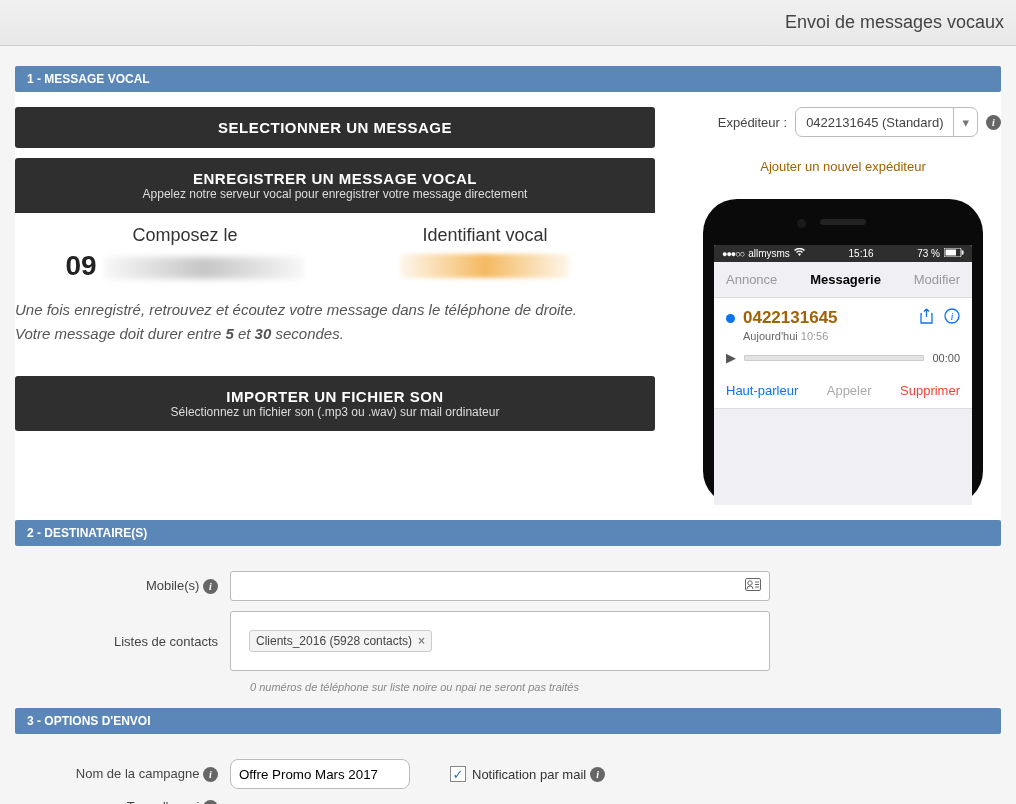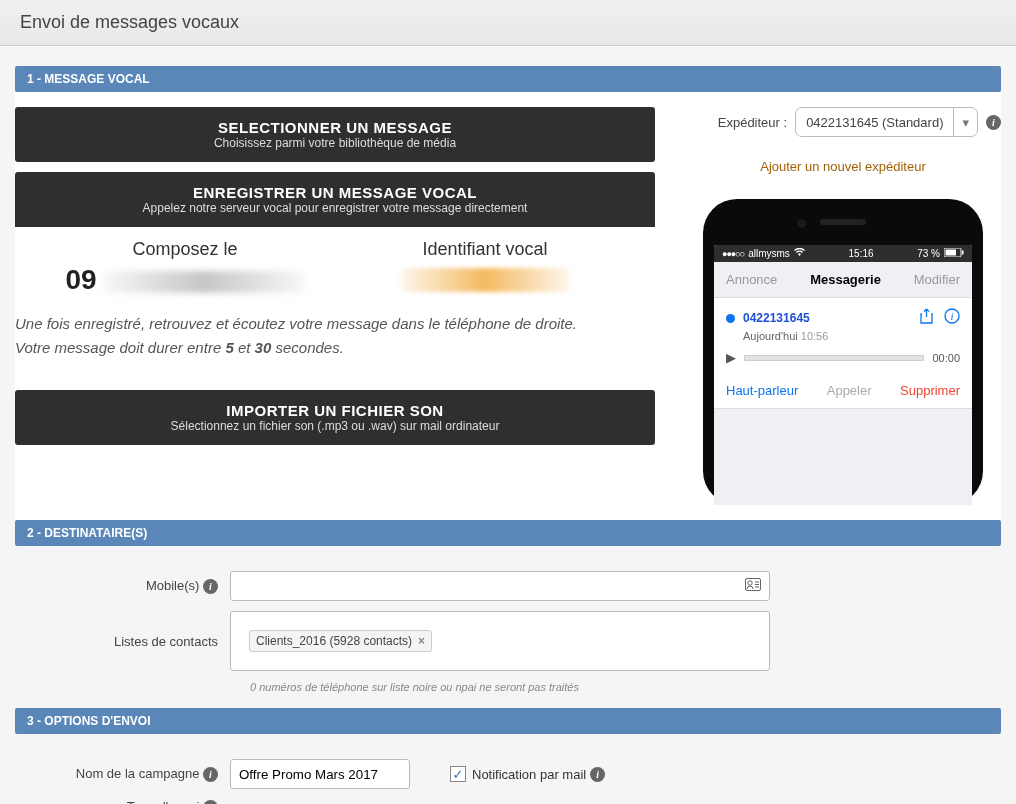--- a/index.html
+++ b/index.html
@@ -5,21 +5,22 @@
   * { box-sizing: border-box; margin: 0; padding: 0; }
   body {
     font-family: Arial, Helvetica, sans-serif;
     font-size: 13px;
     background: #f5f5f5;
     color: #333;
   }
   .topbar {
     background: linear-gradient(#f0f0f0, #e8e8e8);
     border-bottom: 1px solid #ccc;
-    padding: 12px 20px;
+    padding: 12px 12px;
+    text-align: right;
   }
   .topbar h1 {
     font-size: 18px;
     font-weight: normal;
     color: #444;
   }
   .content {
     padding: 20px 15px;
   }
   .section-header {
@@ -200,21 +201,21 @@
   .p-item {
     background: #fff;
     padding: 10px 12px 8px 12px;
   }
   .p-item .row1 {
     display: flex;
     align-items: center;
     gap: 8px;
   }
   .bluedot { width: 9px; height: 9px; background: #0b74f0; border-radius: 50%; }
-  .p-num { color: #1d4ed8; font-weight: bold; font-size: 12px; flex: 1; }
+  .p-num { color: #a16207; font-weight: bold; font-size: 17px; flex: 1; }
   .p-icons { display: flex; gap: 10px; color: #0b74f0; font-size: 16px; }
   .p-date { font-size: 11px; color: #666; margin-left: 17px; margin-top: 2px; }
   .p-date .time { color: #999; }
   .p-player { display: flex; align-items: center; gap: 8px; margin-top: 8px; margin-left: 0;}
   .p-player .play { color: #555; font-size: 13px; }
   .p-player .bar { flex: 1; height: 6px; background: #e3e3e3; border: 1px solid #ccc; border-radius: 1px; }
   .p-player .dur { font-size: 11px; color: #555; }
   .p-actions {
     display: flex;
     justify-content: space-between;
@@ -233,21 +234,21 @@
     margin: 10px 0;
   }
   .form-label {
     width: 215px;
     text-align: right;
     padding-right: 12px;
     color: #444;
   }
   .text-input {
     border: 1px solid #bbb;
-    border-radius: 3px;
+    border-radius: 8px;
     height: 30px;
     padding: 0 8px;
     background: #fff;
   }
   .input-adorn {
     display: flex;
     align-items: center;
     border: 1px solid #bbb;
     border-radius: 3px;
     height: 30px;
@@ -325,21 +326,20 @@
 
 <div class="content">
 
   <div class="section-header">1 - MESSAGE VOCAL</div>
   <div class="section-body">
     <div class="two-col">
       <div class="left-col">
 
         <div class="dark-block">
           <div class="title">SELECTIONNER UN MESSAGE</div>
-          <div class="sub">Choisissez parmi votre bibliothèque de média</div>
         </div>
 
         <div class="record-panel">
           <div class="dark-block" style="margin-bottom:0; border-radius:3px 3px 0 0;">
             <div class="title">ENREGISTRER UN MESSAGE VOCAL</div>
             <div class="sub">Appelez notre serveur vocal pour enregistrer votre message directement</div>
           </div>
           <div class="record-inner">
             <div class="record-half">
               <div class="lbl">Composez le</div>

